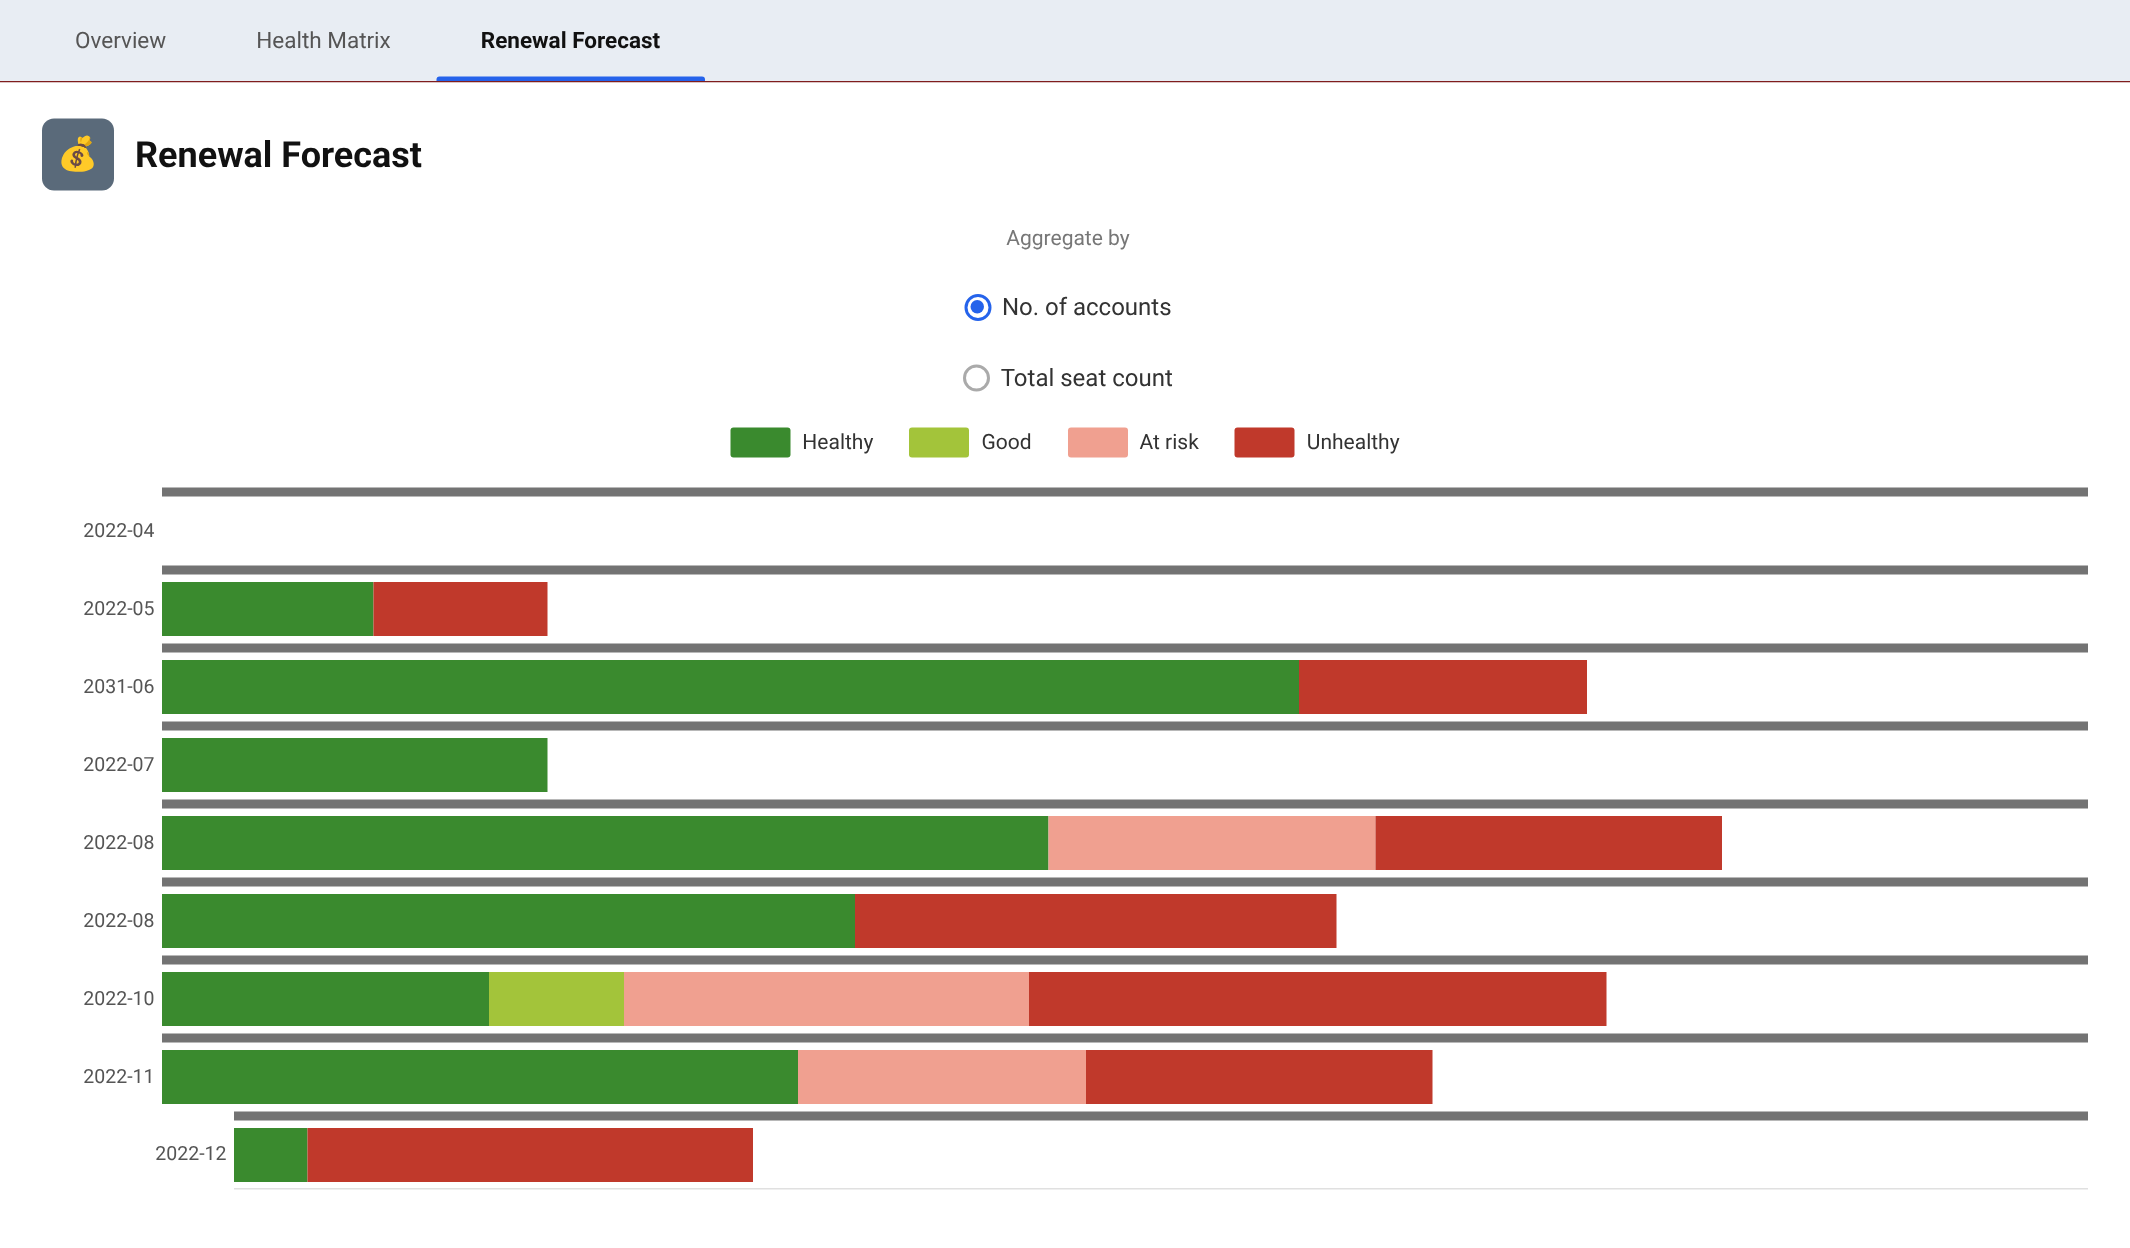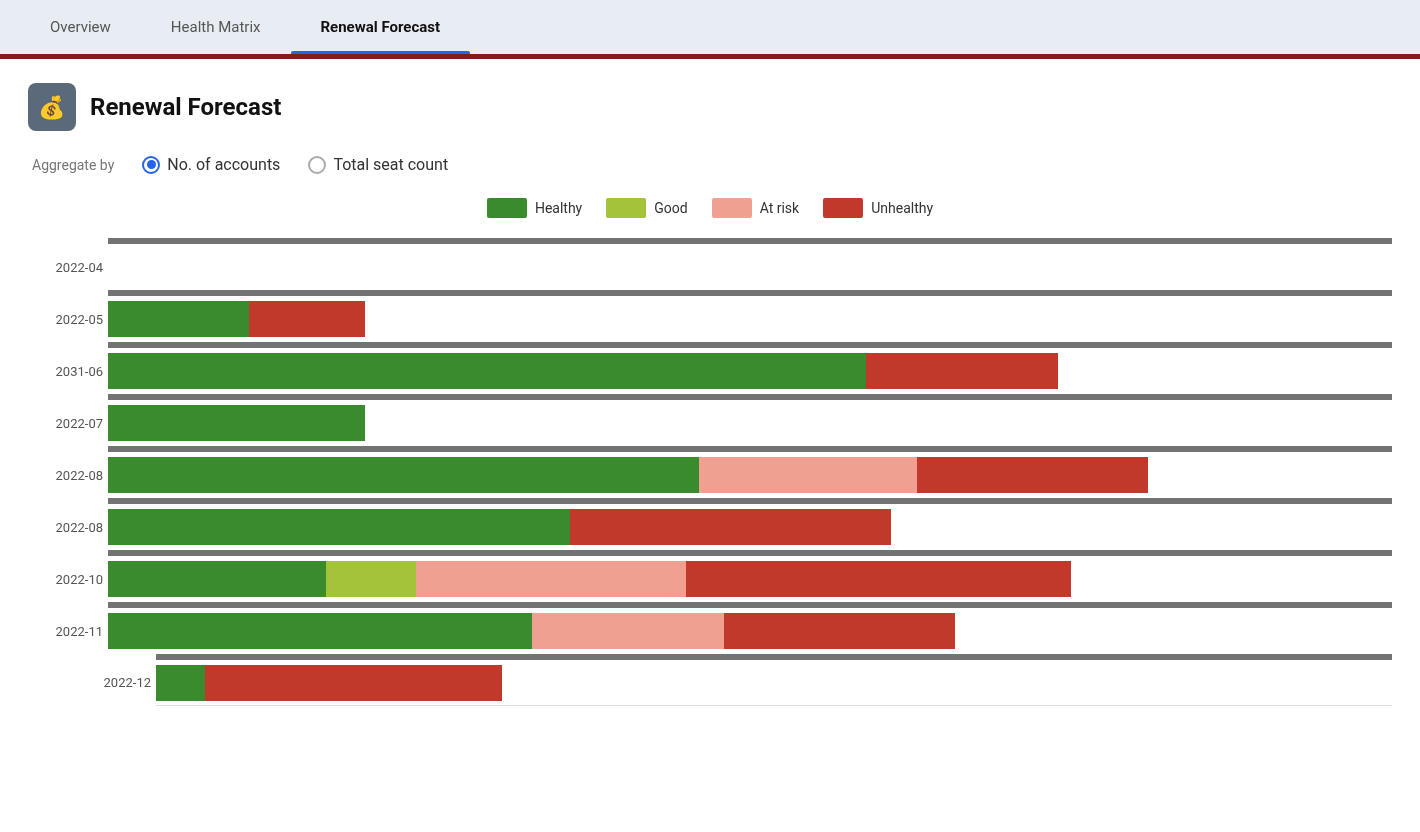--- a/index.html
+++ b/index.html
@@ -4,21 +4,21 @@
   <style>
     * { box-sizing: border-box; margin: 0; padding: 0; }
     body { font-family: -apple-system, BlinkMacSystemFont, "Segoe UI", Roboto, sans-serif; background: #fff; color: #333; }
 
     
     .tab-bar {
       background: #e8edf3;
       display: flex;
       align-items: stretch;
       padding: 0 20px;
-      border-bottom: 5px solid #7f1d1d;
+      border-bottom: 1px solid #7f1d1d;
     }
     .tab-item {
       padding: 18px 30px;
       cursor: pointer;
       font-size: 15px;
       color: #555;
       position: relative;
       white-space: nowrap;
     }
     .tab-item.active {
@@ -66,20 +66,21 @@
       color: #111;
     }
 
     
     .aggregate-row {
       display: flex;
       align-items: center;
       gap: 28px;
       margin-bottom: 24px;
       padding-left: 4px;
+      flex-direction: column;
     }
     .aggregate-label {
       font-size: 14px;
       color: #777;
     }
     .radio-option {
       display: flex;
       align-items: center;
       gap: 7px;
       cursor: pointer;

